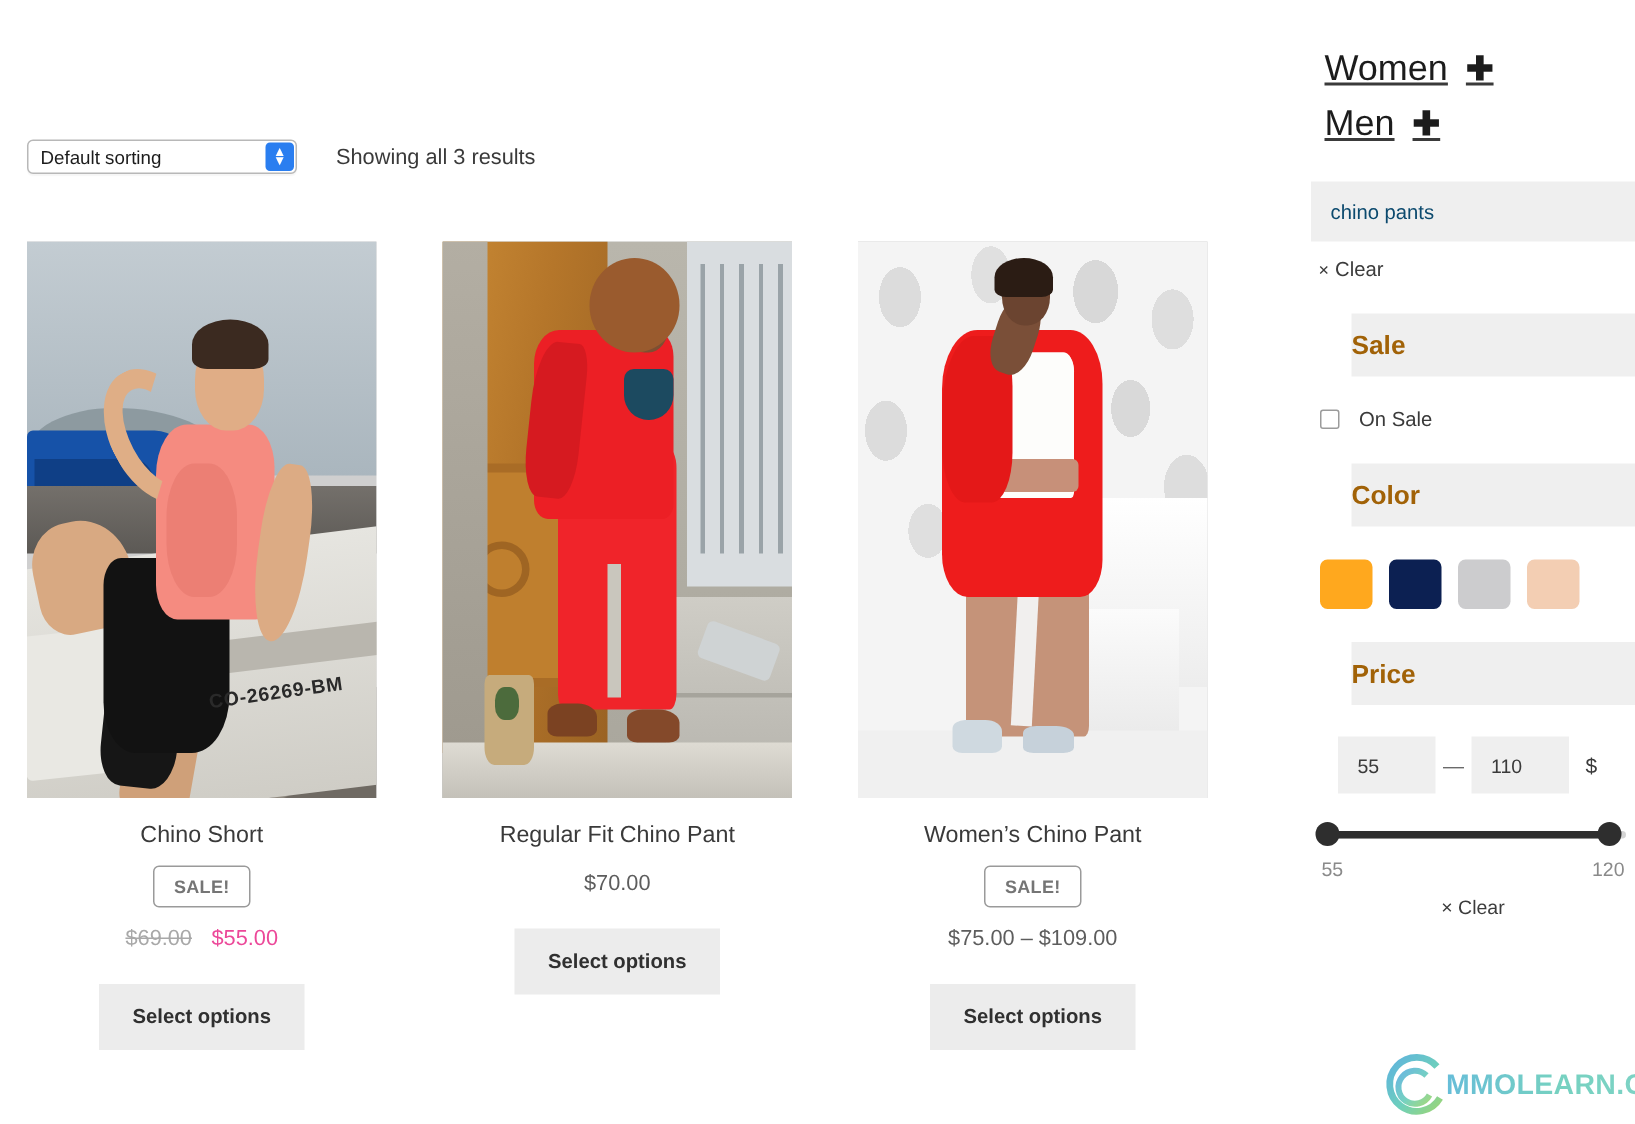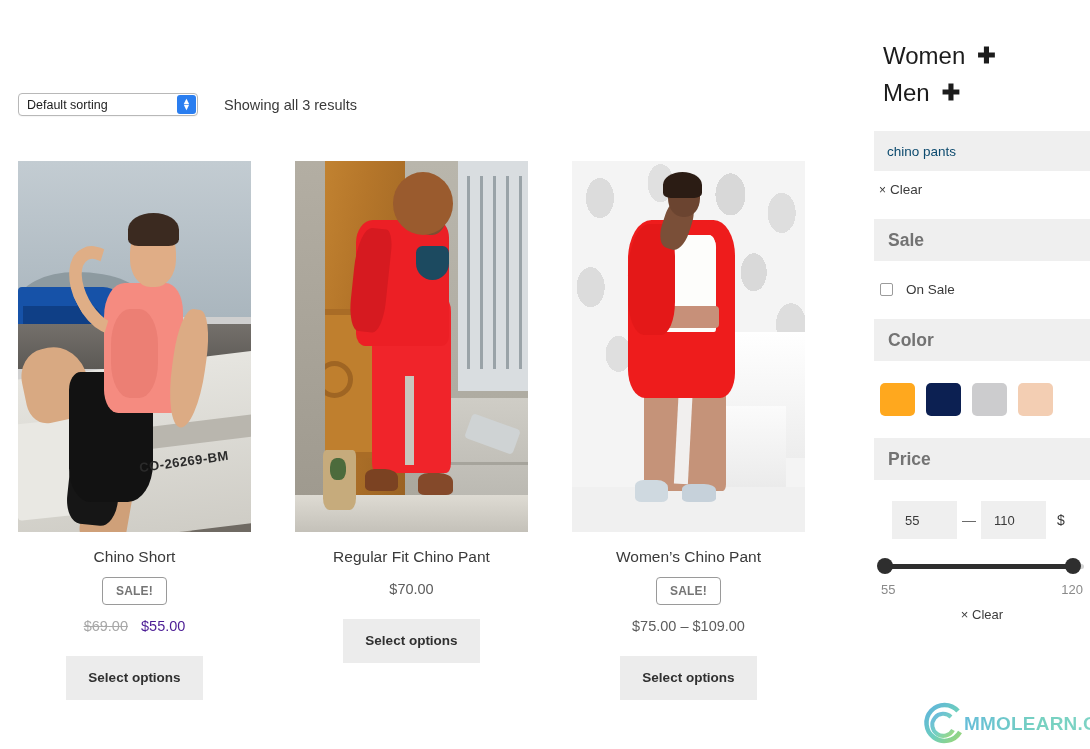--- a/index.html
+++ b/index.html
@@ -61,21 +61,21 @@
   .sale-badge {
     display: inline-block; margin-top: 10px;
     border: 1px solid #9a9a9a; border-radius: 4px;
     padding: 6px 13px 6px 13px;
     font-size: 12px; font-weight: bold; color: #757575;
     letter-spacing: 0.2px;
     text-align: right;
   }
   .price { margin-top: 13px; font-size: 14.5px; color: #5d5d5d; }
   .price .old { color: #a8a8a8; text-decoration: line-through; margin-right: 9px; }
-  .price .new { color: #4c1d95; }
+  .price .new { color: #ec4899; }
   .select-options {
     display: inline-block; margin-top: 22px;
     background: #ececec; color: #303030;
     font-size: 13.5px; font-weight: bold;
     padding: 15px 22px; border: 0; cursor: pointer;
     line-height: 1;
   }
   .card.no-sale .price { margin-top: 14px; }
 
   
@@ -222,21 +222,21 @@
   .p3-shoe1 { position:absolute; left:27%; top:86%; width:14%; height:6%;
             background:#cfd9e0; border-radius:26% 34% 20% 20%; }
   .p3-shoe2 { position:absolute; left:47%; top:87%; width:15%; height:5%;
             background:#c6d1da; border-radius:26% 34% 20% 20%; }
   .p3-arm { position:absolute; left:39%; top:10%; width:12%; height:14%;
             background:#7a4f38; border-radius:40%; transform:rotate(18deg); }
 
   
   .sidebar { position: absolute; left: 874px; top: 0; width: 216px; height: 749px; }
 
-  .cat-nav { padding-top: 38px; }
+  .cat-nav { padding-top: 28px; text-decoration: underline; }
   .cat-item {
     display: flex; align-items: center; gap: 12px;
     font-size: 24px; color: #1c1c1c; font-weight: 400;
     padding: 4px 0 5px 9px; cursor: pointer;
   }
   .cat-plus { font-size: 22px; font-weight: bold; line-height: 1; }
 
   .filter-tag {
     margin-top: 19px; height: 40px;
     background: #efefef; display: flex; align-items: center;
@@ -244,22 +244,21 @@
   }
   .clear-link {
     margin-top: 11px; padding-left: 5px;
     font-size: 13.5px; color: #3c3c3c; cursor: pointer;
   }
   .clear-link .x { font-size: 12px; margin-right: 4px; }
 
   .filter-head {
     margin-top: 22px; height: 42px;
     background: #efefef; display: flex; align-items: center;
-    padding-left: 14px;
-    font-size: 17.5px; font-weight: bold; color: #737373;
+    font-size: 17.5px; font-weight: bold; color: #a16207; margin-left: 27px;
   }
 
   .checkbox-row {
     display: flex; align-items: center; gap: 13px;
     margin-top: 21px; padding-left: 6px;
     font-size: 13.5px; color: #3a3a3a; cursor: pointer;
   }
   .checkbox-box {
     width: 13px; height: 13px; border: 1px solid #9b9b9b;
     background: #fff; border-radius: 2px;

